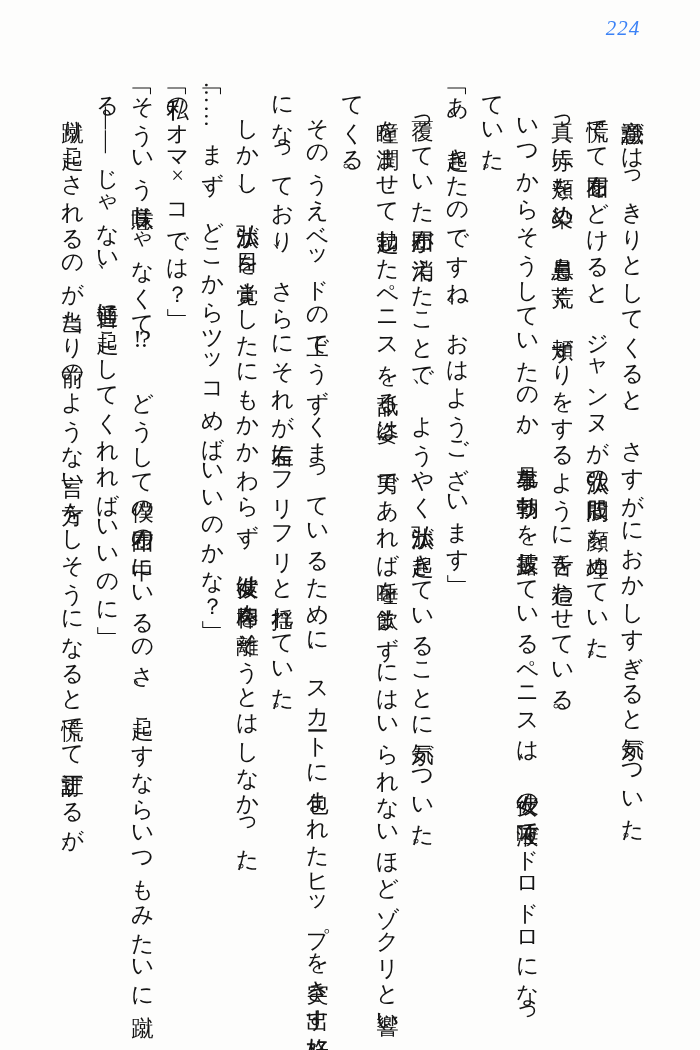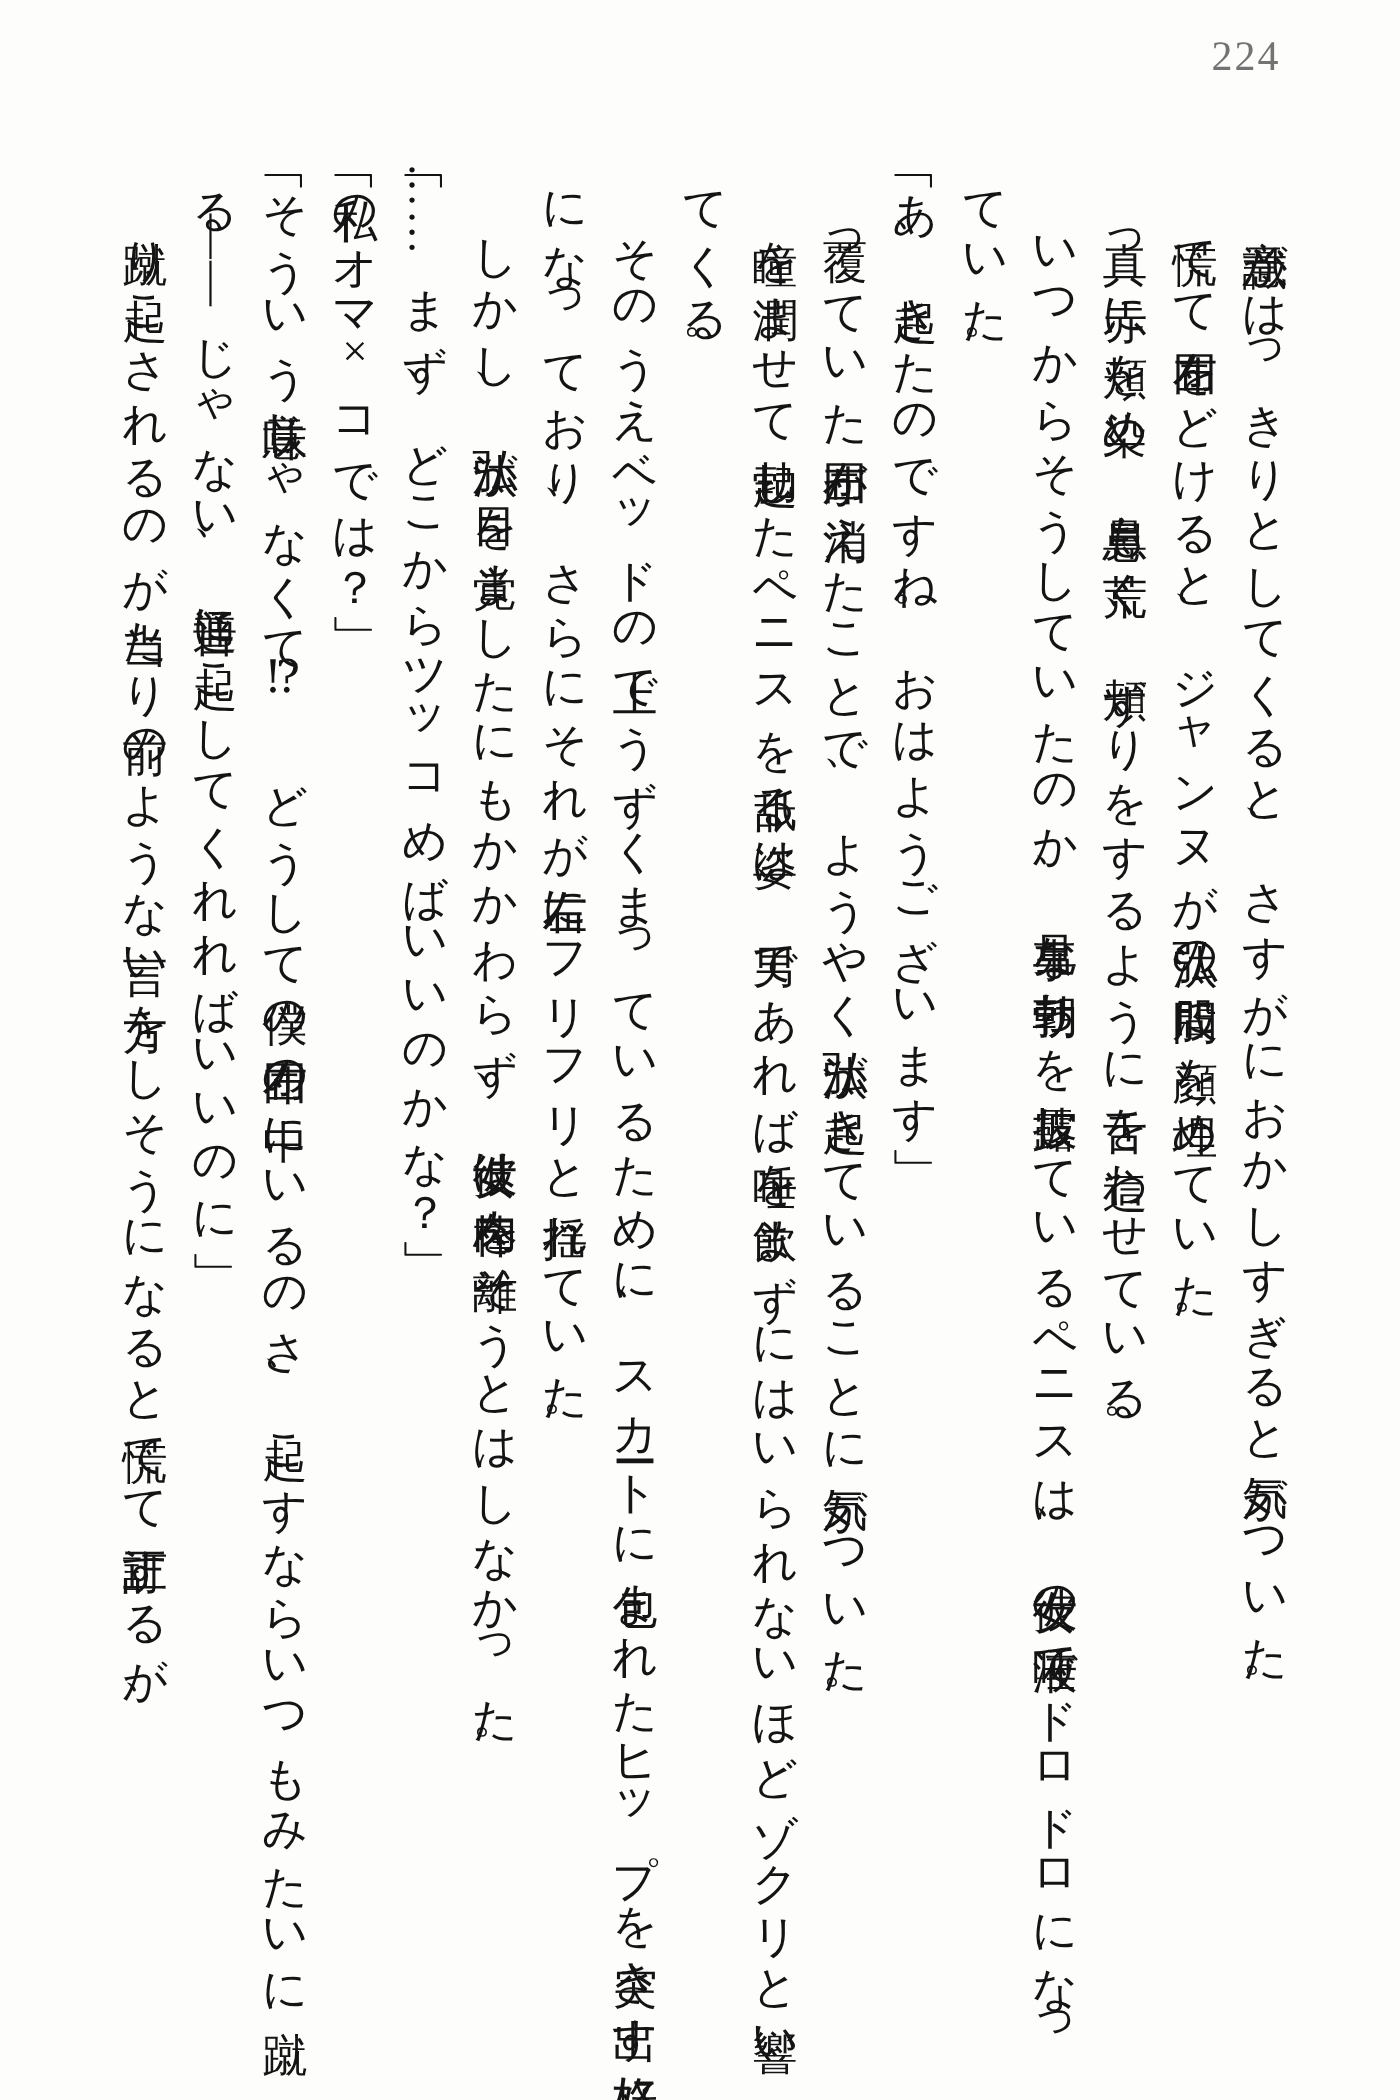--- a/index.html
+++ b/index.html
@@ -18,21 +18,22 @@
     color: #161616;
   }
   .page-number {
     position: absolute;
     top: 16px;
     left: 588px;
     width: 70px;
     text-align: center;
     font-size: 21px;
     letter-spacing: 1px;
-    color: #737373;
+    color: #3b82f6;
+    font-style: italic;
   }
   .body-text {
     position: absolute;
     top: 80px;
     right: 50px;
     height: 945px;
     width: 600px;
     writing-mode: vertical-rl;
     text-orientation: mixed;
     font-size: 22.5px;

